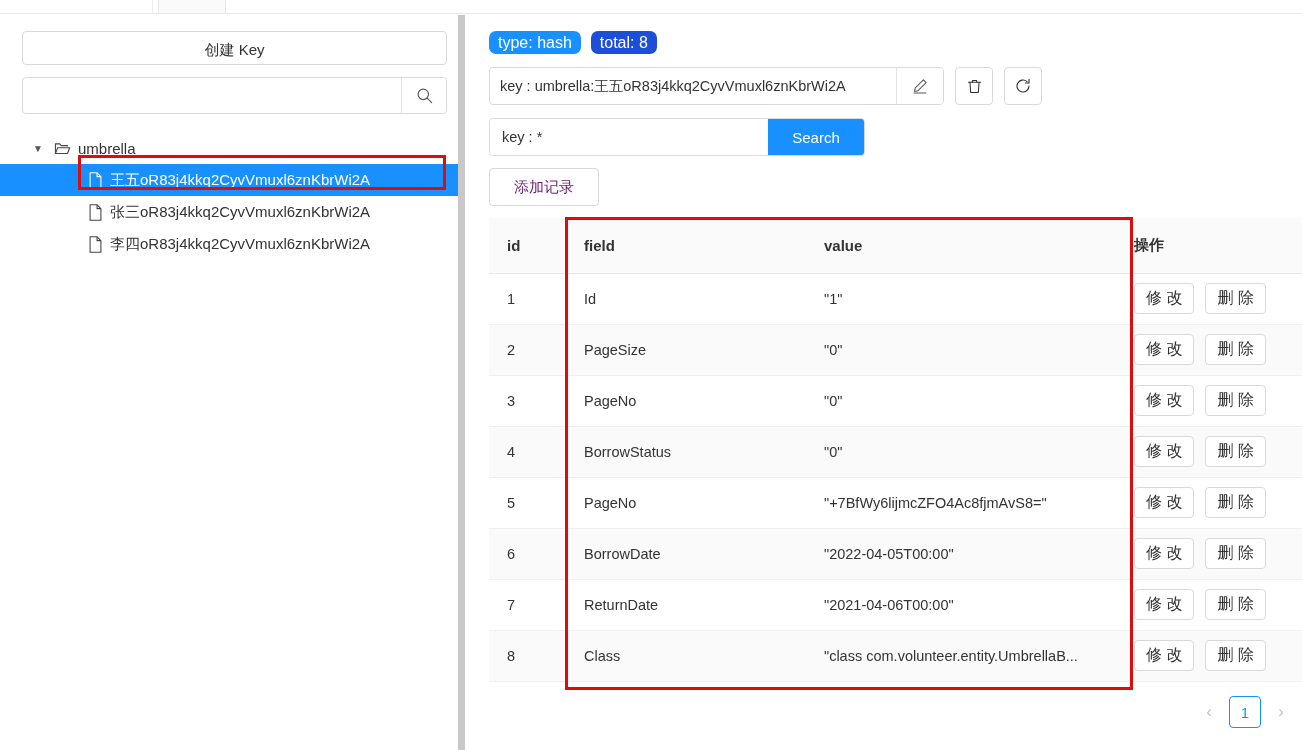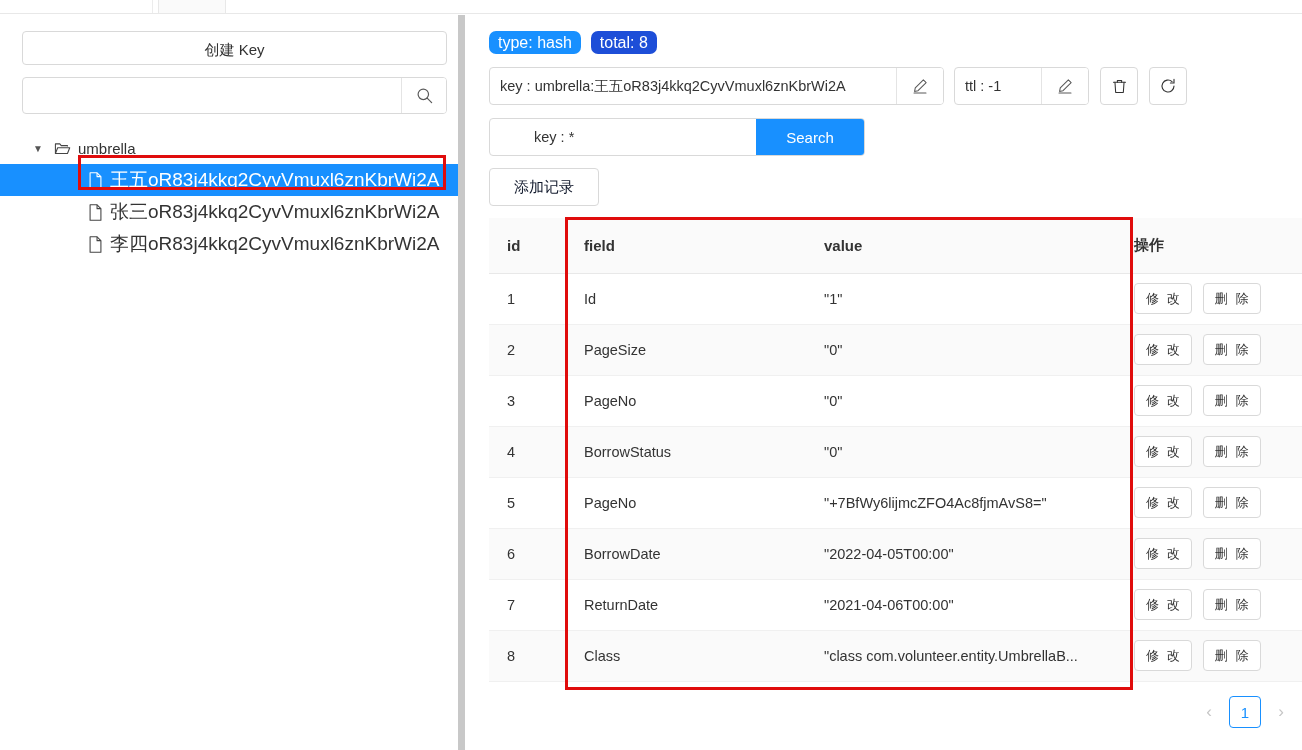--- a/index.html
+++ b/index.html
@@ -100,21 +100,21 @@
     color: #555;
     font-size: 10px;
   }
   .tree-node .node-icon {
     margin-right: 7px;
     display: flex; align-items: center;
   }
   .tree-child {
     display: flex; align-items: center;
     height: 32px;
-    font-size: 19px;
+    font-size: 15px;
     color: #333;
     cursor: pointer;
     padding-left: 88px;
     position: relative;
   }
   .tree-child.selected {
     background: #1890ff;
     color: #fff;
   }
   .tree-child .node-icon { margin-right: 7px; display:flex; align-items:center; }
@@ -183,47 +183,46 @@
     padding: 0;
   }
 
   .searchrow {
     position: absolute; left: 23px; top: 103px;
     display: flex; align-items: stretch;
     width: 376px; height: 38px;
     border: 1px solid #d9d9d9;
     border-radius: 4px;
     overflow: hidden;
-    padding-left: 32px;
   }
   .searchrow input {
     flex: 1;
     border: none; outline: none;
     padding: 0 12px;
     font-size: 14.5px; color: #333;
     font-family: "Liberation Sans", "DejaVu Sans", sans-serif;
   }
   .searchrow .go {
-    width: 108px;
+    width: 96px;
     border: none;
     background: #1890ff;
     color: #fff;
     font-size: 15px;
     cursor: pointer;
     font-family: "Liberation Sans", "DejaVu Sans", sans-serif;
   }
 
   .addrec {
     position: absolute; left: 23px; top: 153px;
     height: 38px; min-width: 110px;
     padding: 0 16px;
     border: 1px solid #d9d9d9;
     border-radius: 4px;
     background: #fff;
-    color: #0f172a;
+    color: #701a75;
     font-size: 15px;
     cursor: pointer;
     font-family: "Liberation Sans", "DejaVu Sans", sans-serif;
   }
 
   
   .table-wrap {
     position: absolute; left: 23px; top: 203px;
     width: 813px;
   }
@@ -257,25 +256,25 @@
   .col-field { width: 240px; }
   .col-value { width: 310px; }
   .col-op { width: 186px; }
   td.opcell { padding: 0 0 0 14px; }
   .opbtn {
     height: 31px;
     padding: 0 11px;
     border: 1px solid #d9d9d9;
     border-radius: 4px;
     background: #fff;
-    font-size: 13px;
+    font-size: 16px;
     color: #333;
     cursor: pointer;
     margin-right: 7px;
-    font-family: Liberation Mono, monospace;
+    font-family: Liberation Sans, sans-serif;
   }
 
   
   .annot {
     position: absolute;
     border: 3px solid #e00c0c;
     pointer-events: none;
     z-index: 30;
   }
   #annot-tree { left: 78px; top: 155px; width: 368px; height: 35px; }
@@ -395,31 +394,20 @@
         <button class="edit-btn">
           <span>
             <svg class="icon-svg" width="18" height="18" viewBox="0 0 24 24" fill="none" stroke="#595959" stroke-width="1.4" stroke-linecap="round" stroke-linejoin="round">
               <path d="M16.5 3.8l3.7 3.7L9.4 18.3l-4.6.9.9-4.6z"></path>
               <line x1="4" y1="21.2" x2="20" y2="21.2"></line>
             </svg>
           </span>
         </button>
       </div>
 
-      <div class="field-box ttlbox">
-        <span class="txt">ttl : -1</span>
-        <button class="edit-btn">
-          <span>
-            <svg class="icon-svg" width="18" height="18" viewBox="0 0 24 24" fill="none" stroke="#595959" stroke-width="1.4" stroke-linecap="round" stroke-linejoin="round">
-              <path d="M16.5 3.8l3.7 3.7L9.4 18.3l-4.6.9.9-4.6z"></path>
-              <line x1="4" y1="21.2" x2="20" y2="21.2"></line>
-            </svg>
-          </span>
-        </button>
-      </div>
 
       <button class="iconbtn">
         <span>
           <svg class="icon-svg" width="17" height="17" viewBox="0 0 24 24" fill="none" stroke="#333" stroke-width="1.5" stroke-linecap="round" stroke-linejoin="round">
             <path d="M3.5 6h17"></path>
             <path d="M9 6V3.6h6V6"></path>
             <path d="M5.6 6l1 14.4h10.8L18.4 6"></path>
           </svg>
         </span>
       </button>

